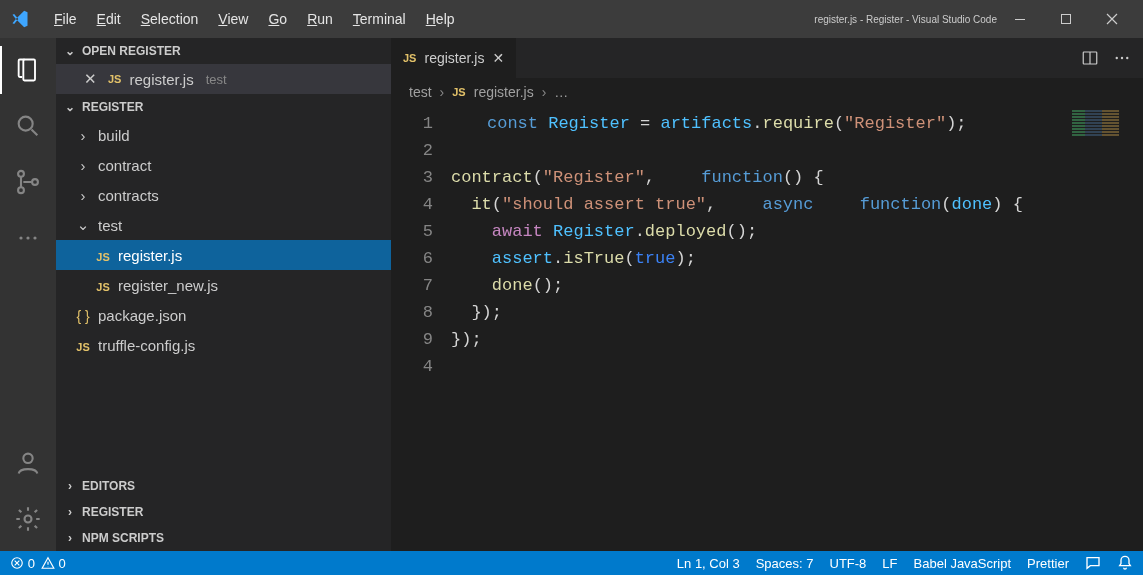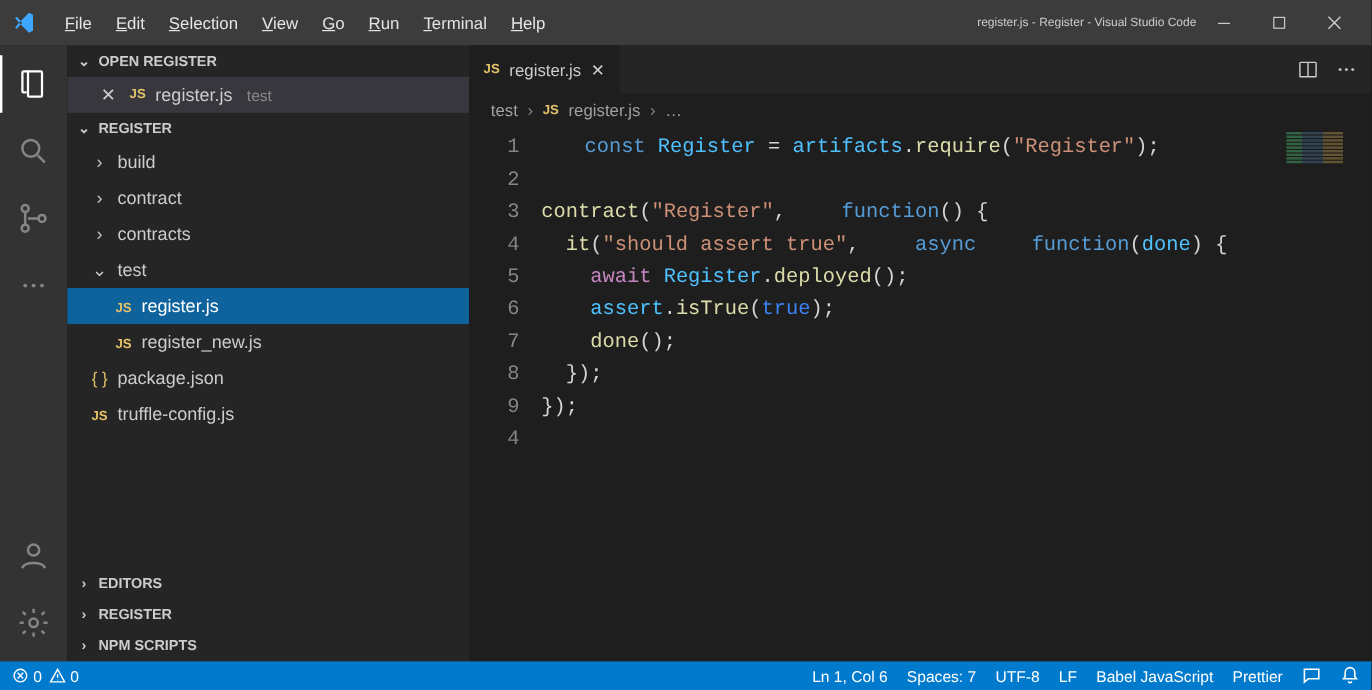--- a/index.html
+++ b/index.html
@@ -324,21 +324,21 @@
     </span>
     <span class="sb-item">
       <svg style="display:inline;vertical-align:-2px" width="14" height="14" viewBox="0 0 24 24" fill="none" stroke="#fff" stroke-width="2">
           <path d="M12 3l10 18H2z"></path>
           <path d="M12 10v5M12 18v.5"></path>
         </svg>
       <span>0</span>
     </span>
   </div>
   <div class="sb-right">
-    <span class="sb-item">Ln 1, Col 6</span>
+    <span class="sb-item">Ln 1, Col 3</span>
     <span class="sb-item">Spaces: 7</span>
     <span class="sb-item">UTF-8</span>
     <span class="sb-item">LF</span>
     <span class="sb-item">Babel JavaScript</span>
     <span class="sb-item">Prettier</span>
     <span class="sb-item">
       <svg width="16" height="16" viewBox="0 0 24 24" fill="none" stroke="#fff" stroke-width="2">
           <path d="M3 4h18v12H8l-5 4V4z"></path>
         </svg>
     </span>

